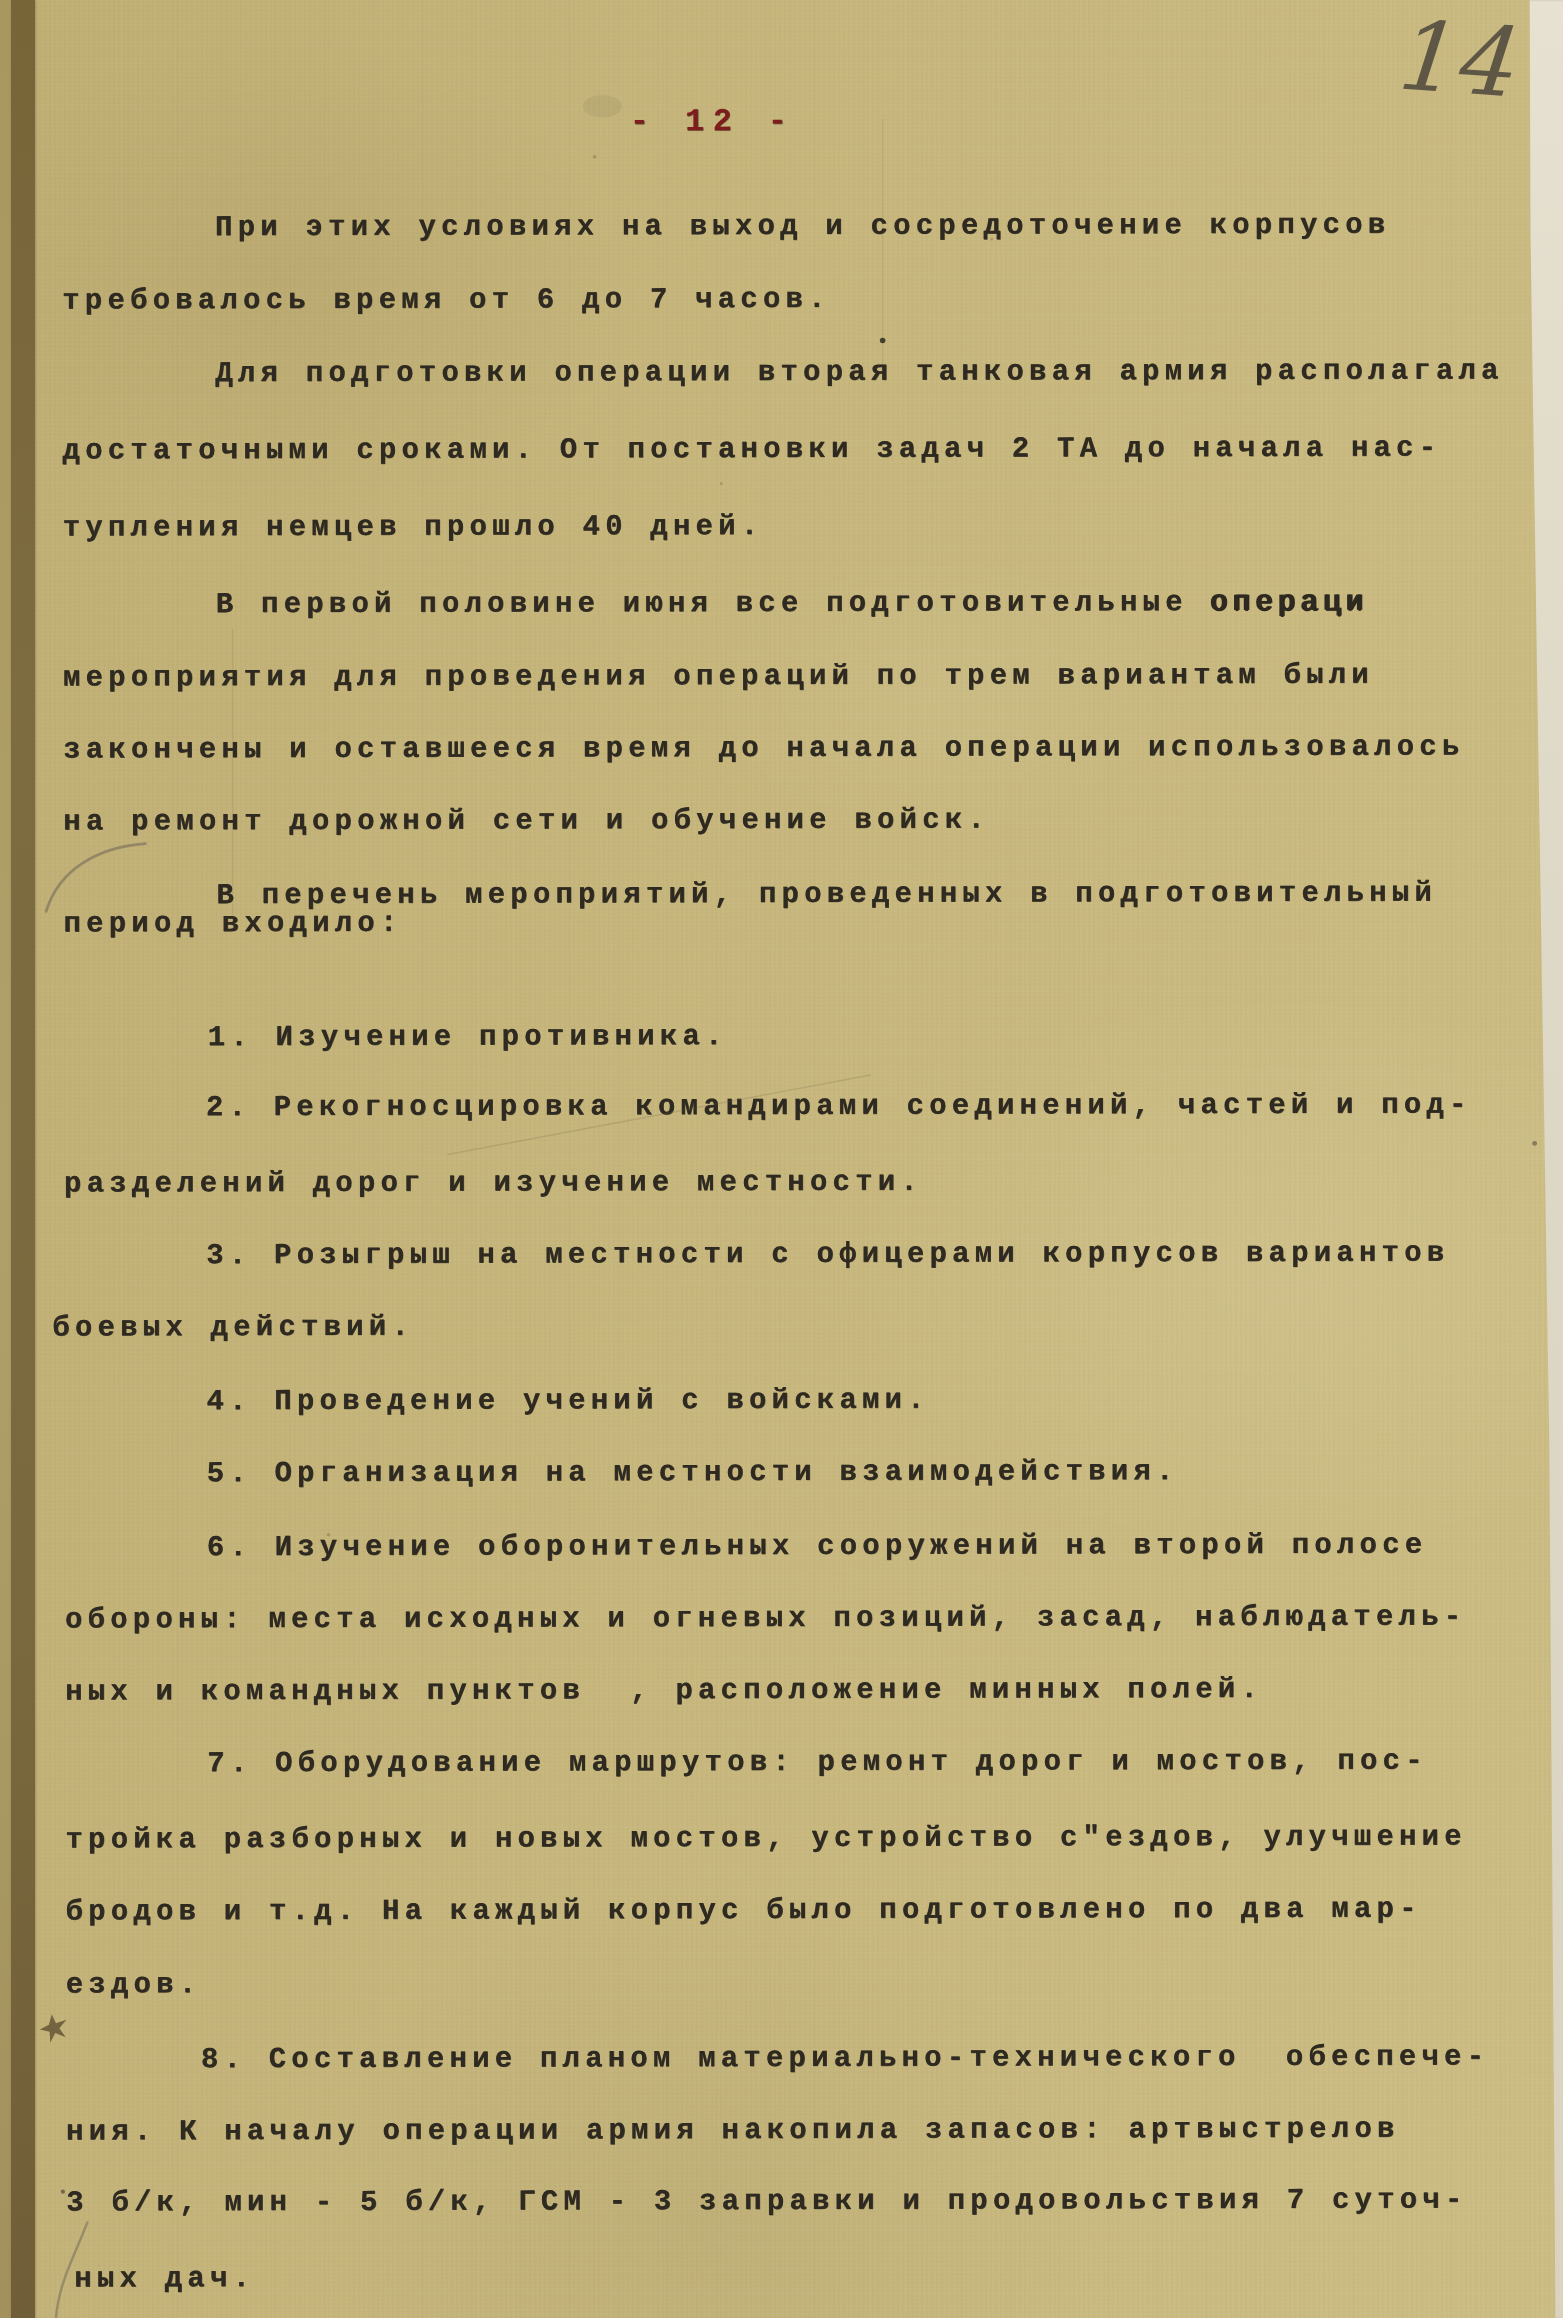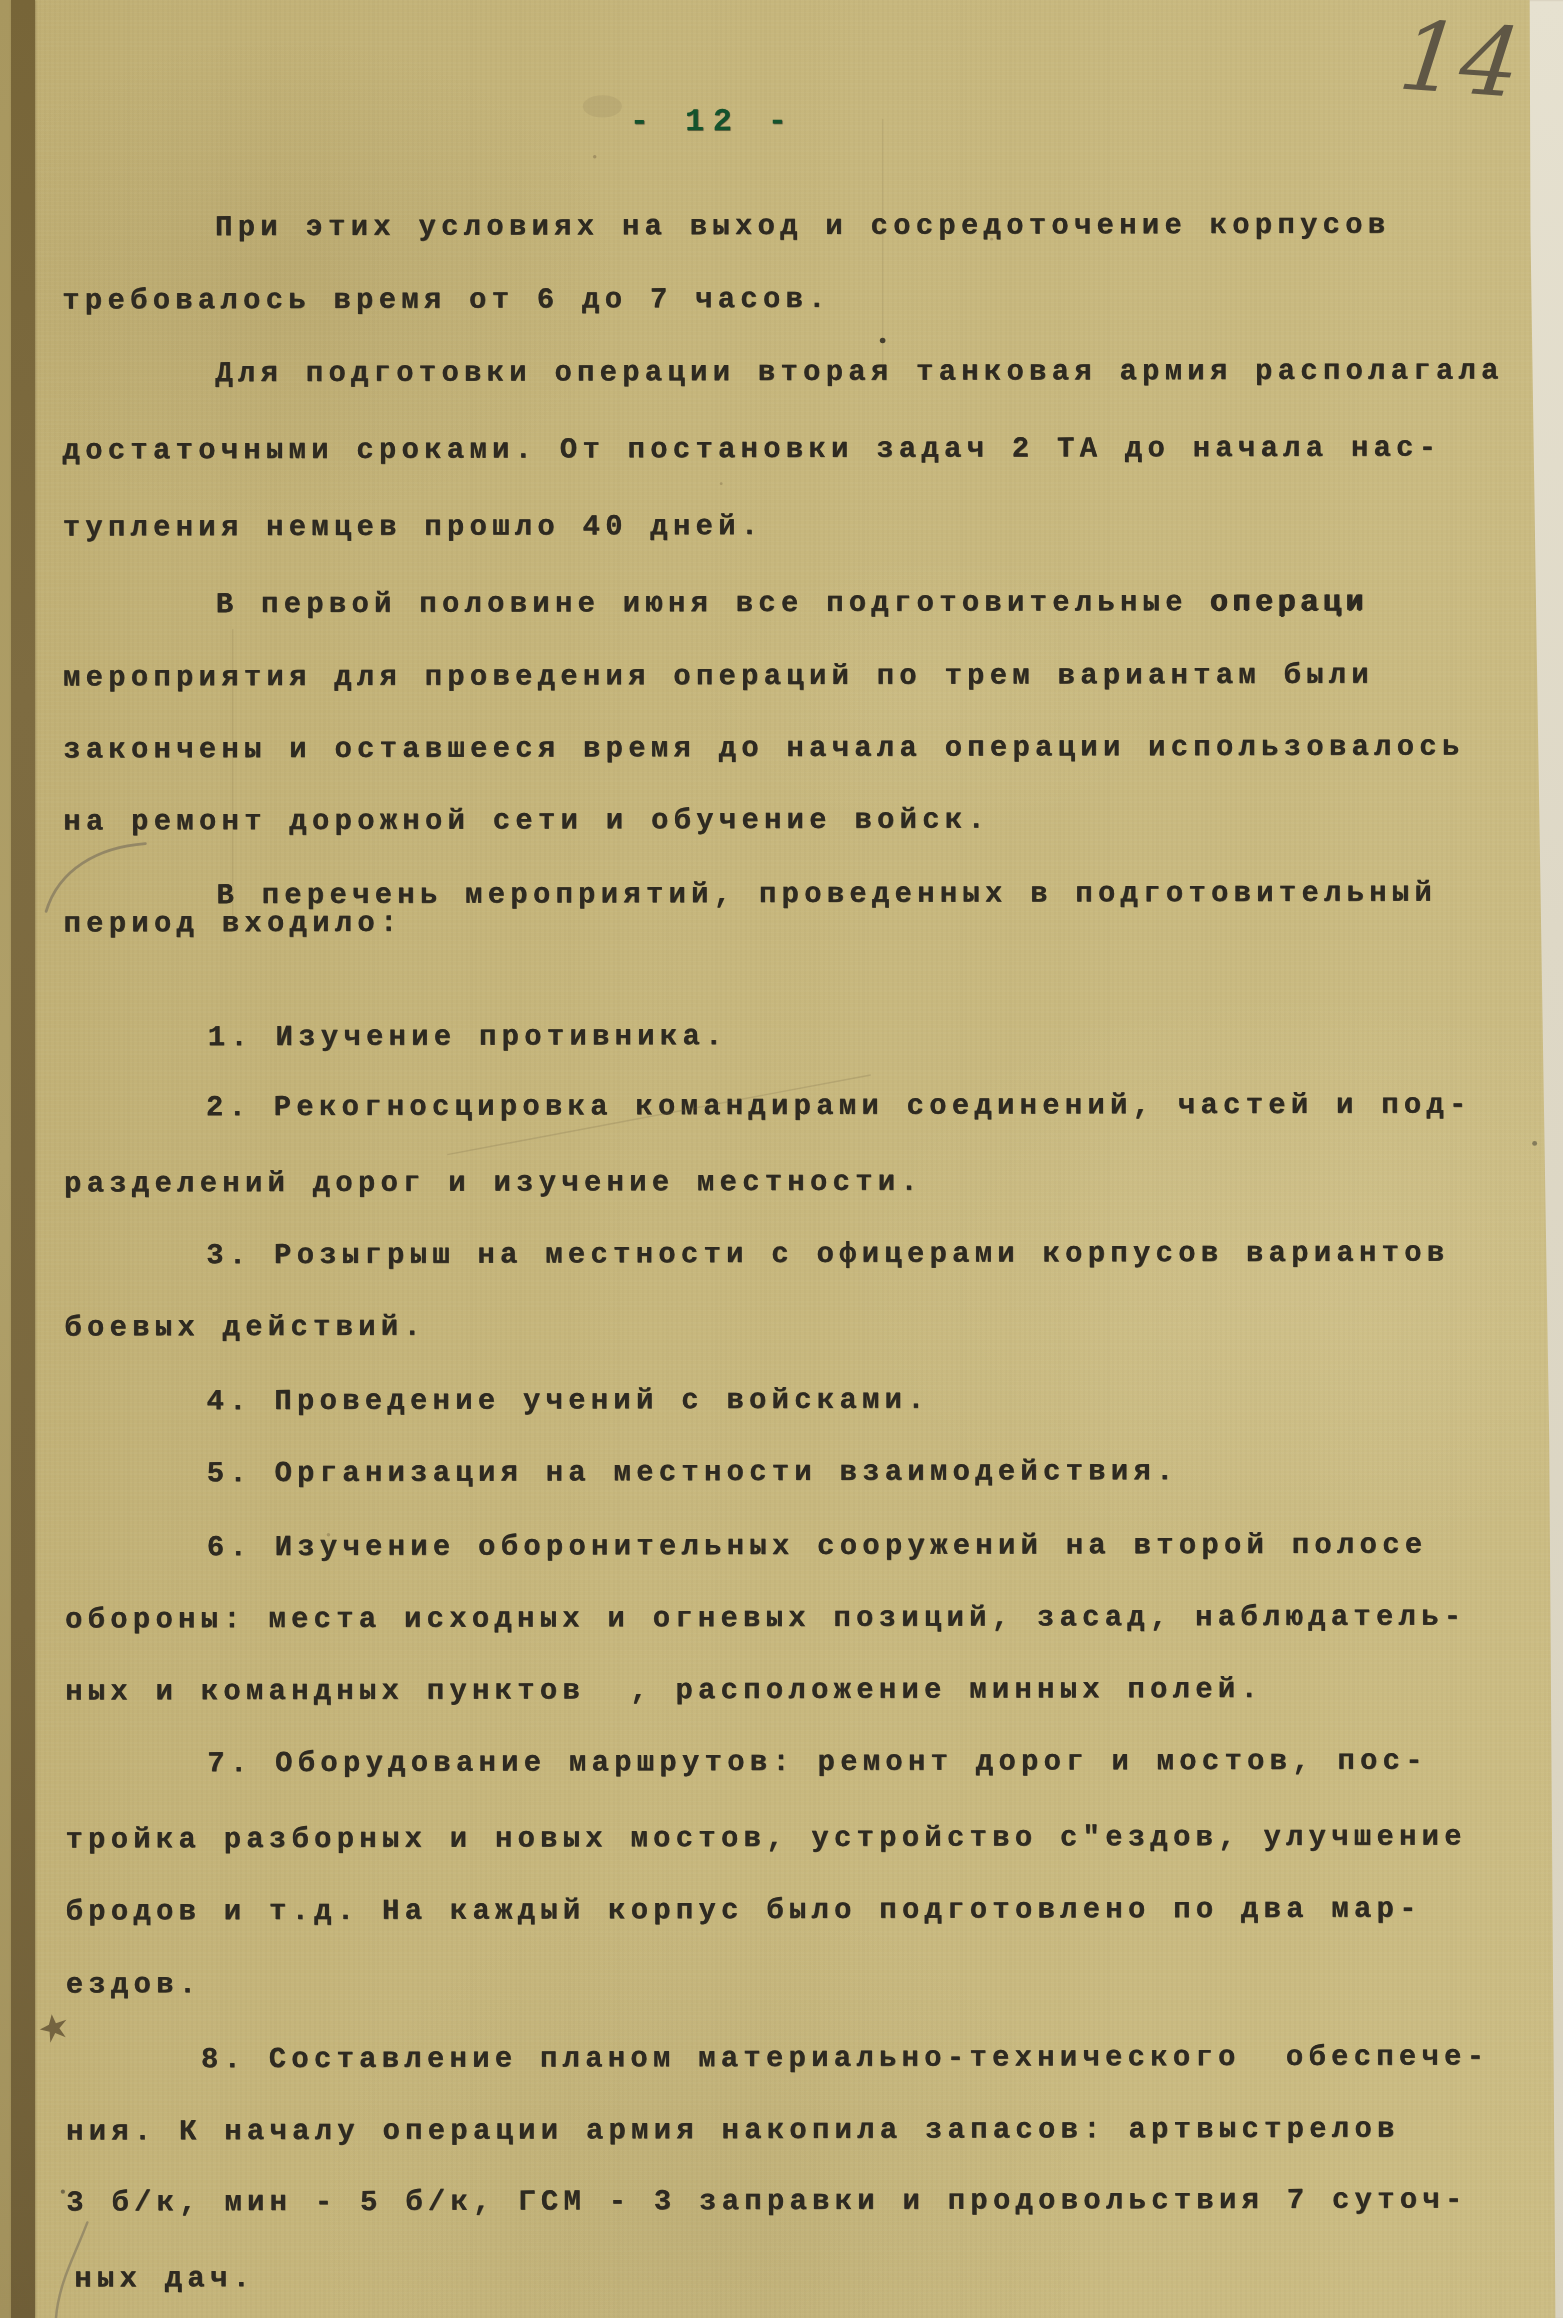--- a/index.html
+++ b/index.html
@@ -39,21 +39,21 @@
   
   .text-layer{position:absolute;inset:0;z-index:4;transform:rotate(-0.12deg);transform-origin:50% 50%;}
   .tline{
     position:absolute;white-space:pre;line-height:1;
     font-size:29px;font-weight:700;letter-spacing:5.2px;
     color:#2e2a21;
     text-shadow:0.4px 0.4px 0.6px rgba(44,38,28,.65), -0.2px 0 0.3px rgba(44,38,28,.35);
   }
   .page-num{
     position:absolute;top:103px;left:632px;
-    font-size:32px;font-weight:700;letter-spacing:8.4px;color:#14532d;
+    font-size:32px;font-weight:700;letter-spacing:8.4px;color:#7f1d1d;
     text-shadow:0.6px 0.6px 0.7px rgba(40,34,24,.7);white-space:pre;
   }
   .overstrike{
     font-weight:400;
     text-shadow:1.4px 0 0 #2e2a21,-1.4px 0 0 #2e2a21,0 1px 0 #2e2a21,0.6px 0.6px 0.7px rgba(40,34,24,.8);
   }
   
   .hand-num{
     position:absolute;top:12.6px;left:1399px;z-index:5;
     font-family:"DejaVu Serif",serif;
@@ -83,21 +83,21 @@
   <div class="tline" style="top:589px;left:217px"><span>В первой половине июня все подготовительные </span><span class="overstrike">операци</span></div>
   <div class="tline" style="top:662px;left:64px">мероприятия для проведения операций по трем вариантам были</div>
   <div class="tline" style="top:734px;left:64px">закончены и оставшееся время до начала операции использовалось</div>
   <div class="tline" style="top:806px;left:64px">на ремонт дорожной сети и обучение войск.</div>
   <div class="tline" style="top:880px;left:217px">В перечень мероприятий, проведенных в подготовительный</div>
   <div class="tline" style="top:908px;left:64px">период входило:</div>
   <div class="tline" style="top:1022px;left:208px">1. Изучение противника.</div>
   <div class="tline" style="top:1092px;left:206px">2. Рекогносцировка командирами соединений, частей и под-</div>
   <div class="tline" style="top:1168px;left:64px">разделений дорог и изучение местности.</div>
   <div class="tline" style="top:1240px;left:206px">3. Розыгрыш на местности с офицерами корпусов вариантов</div>
-  <div class="tline" style="top:1312px;left:64px">боевых действий.</div>
+  <div class="tline" style="top:1312px;left:52px">боевых действий.</div>
   <div class="tline" style="top:1386px;left:206px">4. Проведение учений с войсками.</div>
   <div class="tline" style="top:1458px;left:206px">5. Организация на местности взаимодействия.</div>
   <div class="tline" style="top:1532px;left:206px">6. Изучение оборонительных сооружений на второй полосе</div>
   <div class="tline" style="top:1604px;left:64px">обороны: места исходных и огневых позиций, засад, наблюдатель-</div>
   <div class="tline" style="top:1676px;left:64px">ных и командных пунктов  , расположение минных полей.</div>
   <div class="tline" style="top:1748px;left:206px">7. Оборудование маршрутов: ремонт дорог и мостов, пос-</div>
   <div class="tline" style="top:1824px;left:64px">тройка разборных и новых мостов, устройство с"ездов, улучшение</div>
   <div class="tline" style="top:1896px;left:64px">бродов и т.д. На каждый корпус было подготовлено по два мар-</div>
   <div class="tline" style="top:1969px;left:64px">ездов.</div>
   <div class="tline" style="top:2044px;left:199px">8. Составление планом материально-технического  обеспече-</div>

